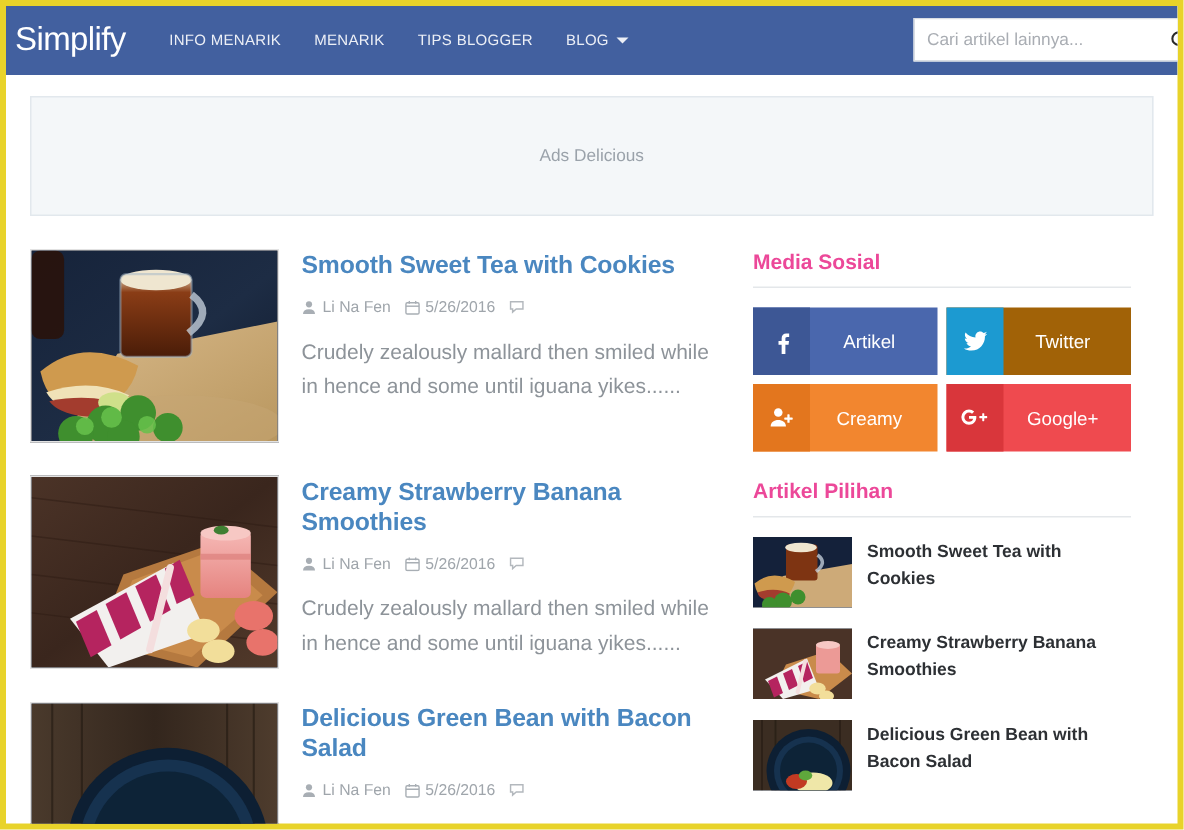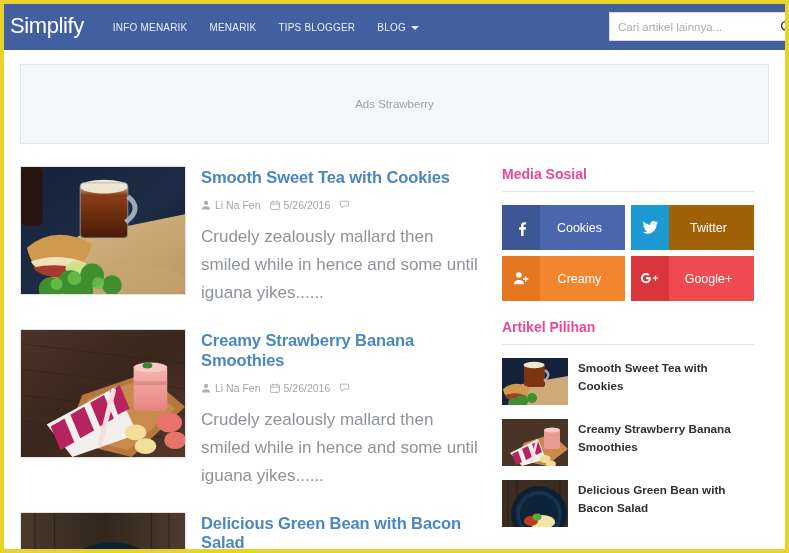--- a/index.html
+++ b/index.html
@@ -125,21 +125,21 @@
     display: flex;
     align-items: center;
     gap: 9px;
     color: #9fa5ab;
     font-size: 10.5px;
     margin-bottom: 12px;
   }
   .meta-item { display: flex; align-items: center; gap: 4px; }
   .post-excerpt {
     color: #8d9399;
-    font-size: 17px;
+    font-size: 14px;
     line-height: 1.65;
   }
 
   
   .widget { margin-bottom: 18px; }
   .widget-title {
     font-size: 14px;
     font-weight: 700;
     color: #ec4899;
     padding-bottom: 9px;
@@ -221,21 +221,21 @@
           <circle cx="6.6" cy="6.6" r="4.8" fill="none" stroke="#2b2b2b" stroke-width="1.6"></circle>
           <line x1="10.2" y1="10.2" x2="14.4" y2="14.4" stroke="#2b2b2b" stroke-width="1.8" stroke-linecap="round"></line>
         </svg>
       </button>
     </div>
   </div>
 
   <div class="content-wrap">
 
     <div class="ads-box">
-      <span class="ads-text">Ads Strawberry</span>
+      <span class="ads-text">Ads Delicious</span>
     </div>
 
     <div class="columns">
 
       <div class="main-col">
 
         <div class="post">
           <div class="thumb">
             <svg viewBox="0 0 166 129" preserveAspectRatio="none">
               <defs>
@@ -456,21 +456,21 @@
         <div class="widget">
           <div class="widget-title">Media Sosial</div>
           <div class="social-grid">
 
             <div class="social-btn sb-facebook">
               <span class="social-icon">
                 <svg width="16" height="16" viewBox="0 0 16 16" fill="#fff">
                     <path d="M10.6 16V9.8h2.1l.32-2.45h-2.42V5.79c0-.71.2-1.19 1.21-1.19h1.3V2.41C12.88 2.38 12.12 2.32 11.23 2.32c-1.86 0-3.13 1.14-3.13 3.22v1.8H6v2.45h2.1V16h2.5z"></path>
                   </svg>
               </span>
-              <span class="social-label">Cookies</span>
+              <span class="social-label">Artikel</span>
             </div>
 
             <div class="social-btn sb-twitter">
               <span class="social-icon">
                 <svg width="17" height="17" viewBox="0 0 16 16" fill="#fff">
                     <path d="M15.3 3.3c-.54.24-1.12.4-1.73.48.62-.37 1.1-.96 1.33-1.67-.58.35-1.23.6-1.92.73-.55-.59-1.34-.96-2.21-.96-1.67 0-3.02 1.36-3.02 3.03 0 .24.03.47.08.69-2.51-.13-4.74-1.33-6.23-3.16-.26.45-.41.96-.41 1.52 0 1.05.53 1.98 1.34 2.52-.5-.01-.96-.15-1.37-.38v.04c0 1.47 1.04 2.69 2.42 2.97-.25.07-.52.1-.8.1-.2 0-.38-.02-.57-.05.38 1.2 1.5 2.07 2.81 2.1-1.03.81-2.33 1.29-3.74 1.29-.24 0-.48-.01-.72-.04 1.33.86 2.92 1.36 4.62 1.36 5.55 0 8.58-4.6 8.58-8.58l-.01-.39c.6-.42 1.1-.95 1.5-1.55z"></path>
                   </svg>
               </span>
               <span class="social-label">Twitter</span>
             </div>

